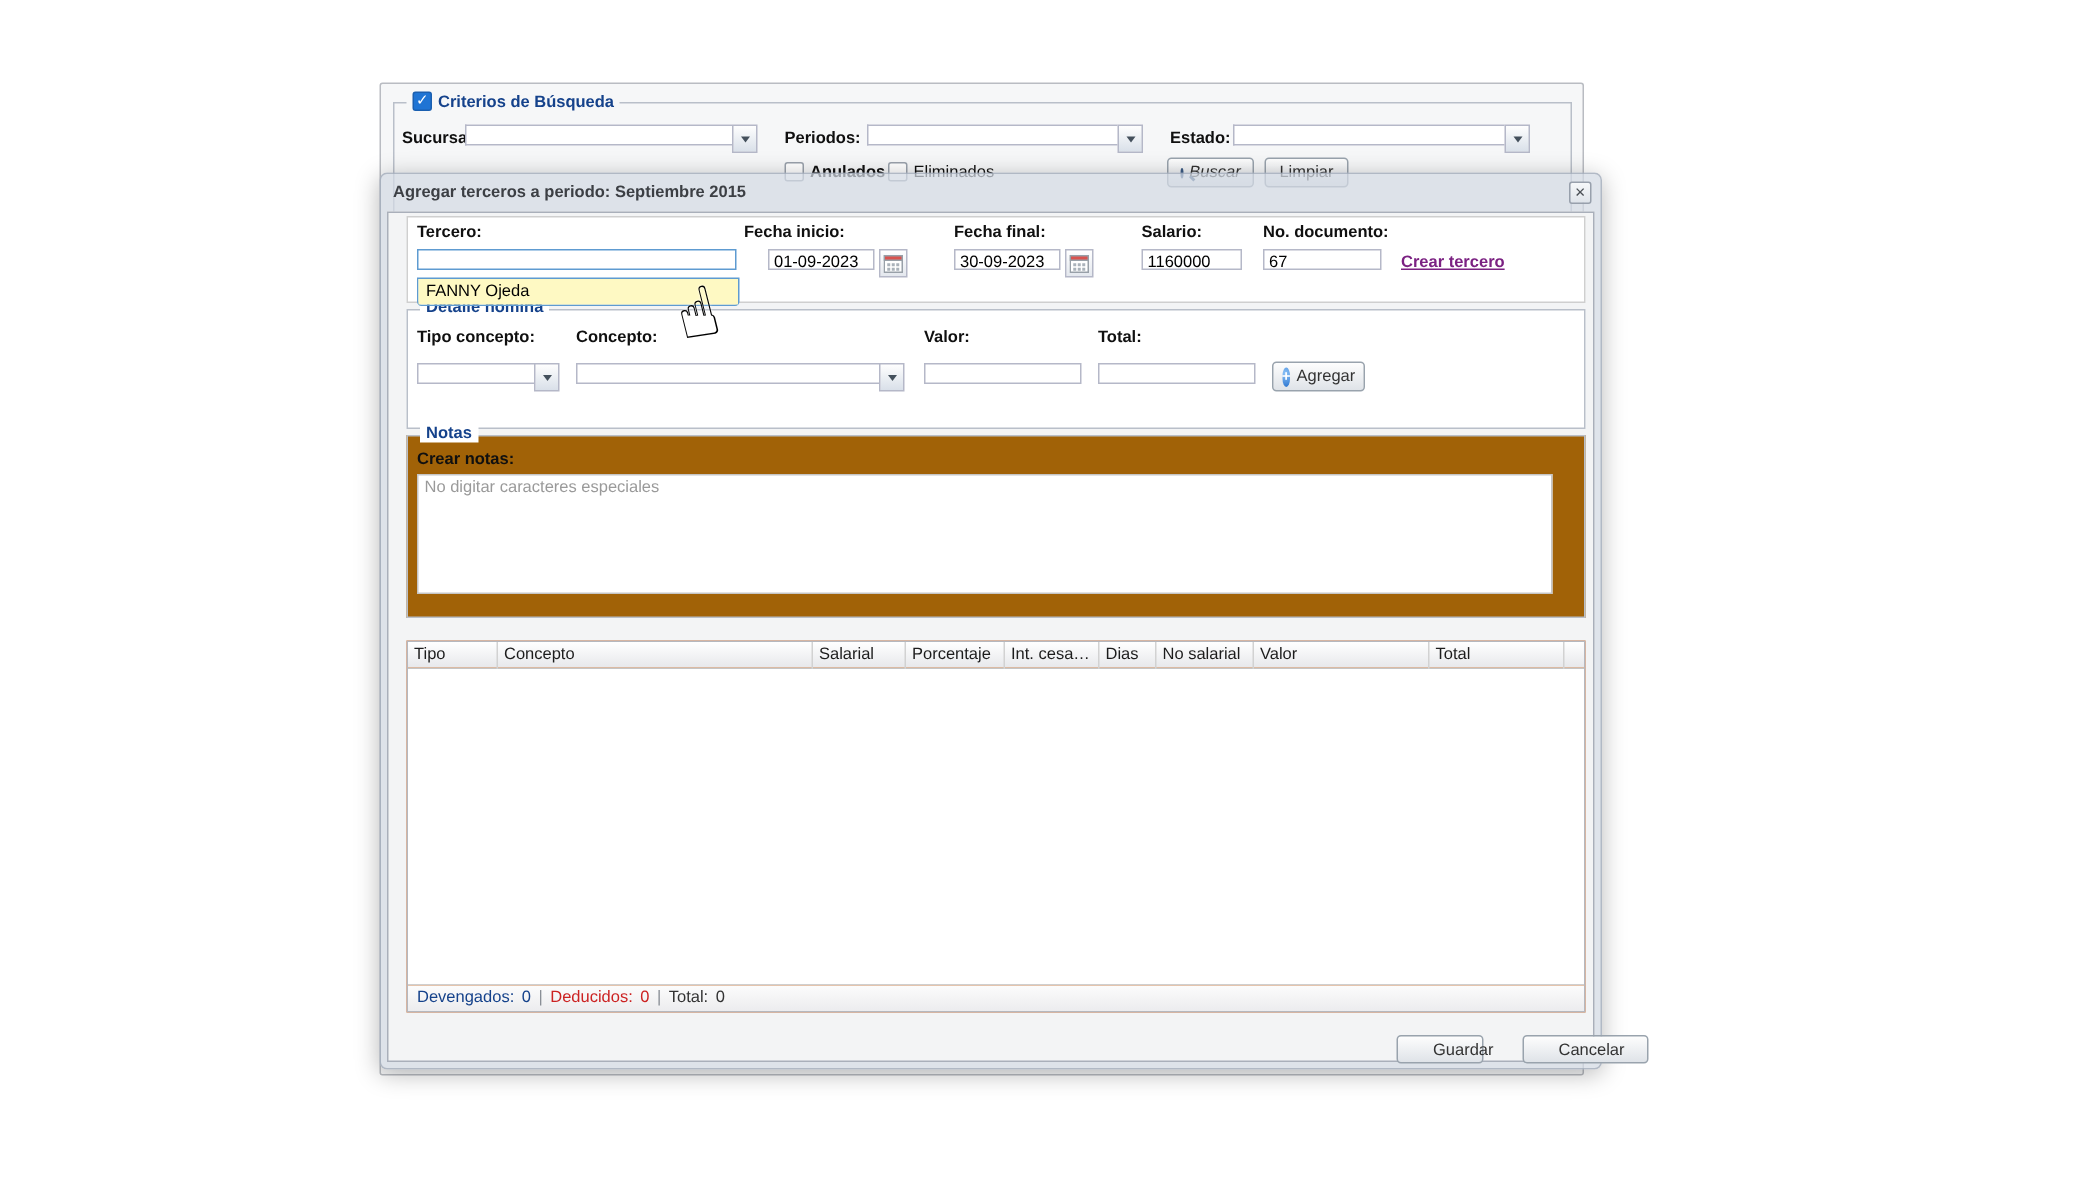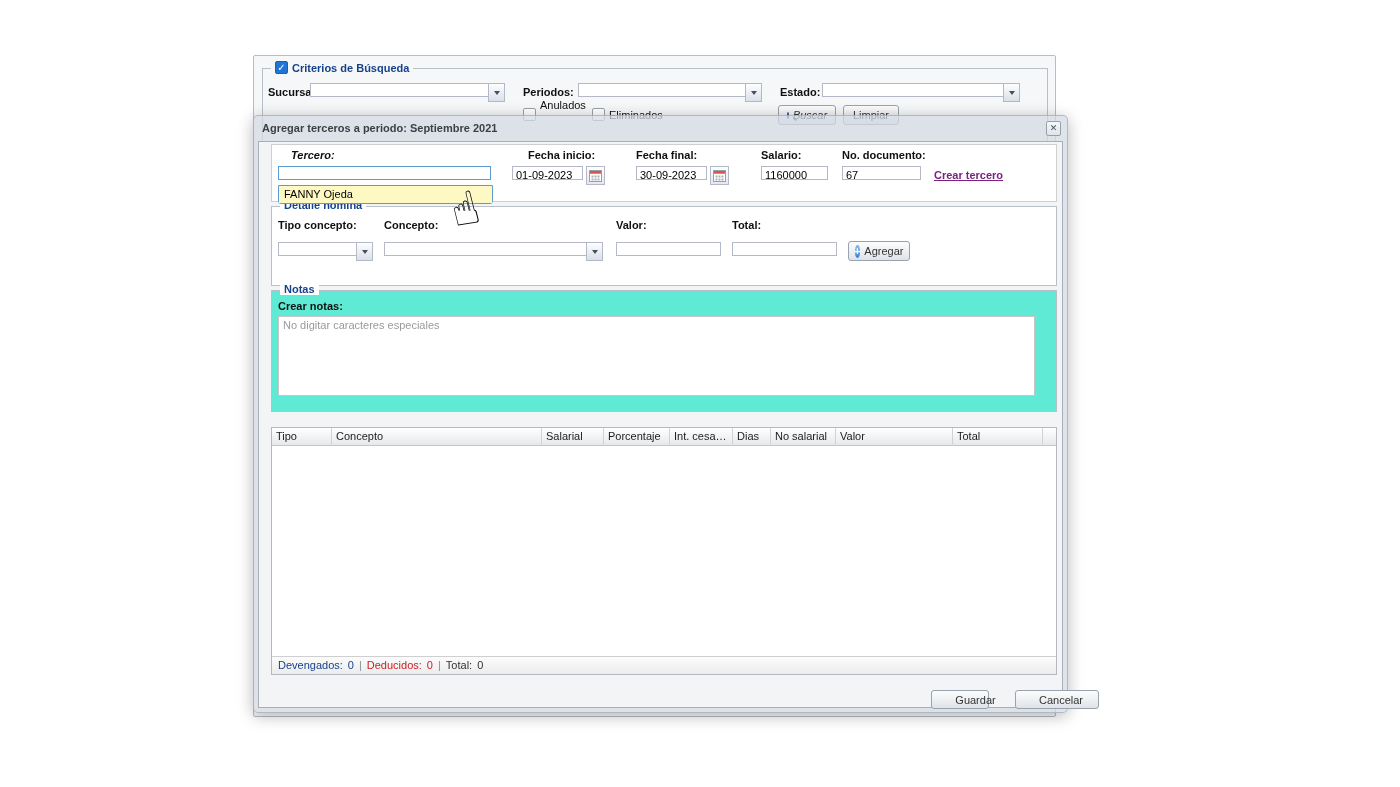--- a/index.html
+++ b/index.html
@@ -62,21 +62,21 @@
   .datebtn { position:absolute; width:19px; height:19px; border:1px solid #b5b8c8; background:linear-gradient(#fff,#e4e8ee);
              display:flex; align-items:center; justify-content:center; }
 
   .link { position:absolute; font-weight:bold; color:#7b2182; text-decoration:underline; white-space:nowrap; }
 
   .hand { position:absolute; left:192px; top:44px; z-index:50; font-size:46px; line-height:1; color:#000;
           transform:rotate(-14deg); text-shadow:0 0 2px #fff; font-family:"DejaVu Sans",sans-serif; }
 
   .detalle-fs { left:12px; top:64px; width:786px; height:80px; background:#fff; }
   .detalle-fs .fs-legend, .notas-fs .fs-legend { background:#fff; }
-  .notas-fs { left:12px; top:148px; width:786px; height:122px; background:#5eead4; }
+  .notas-fs { left:12px; top:148px; width:786px; height:122px; background:#a16207; }
 
   .notas-ta { position:absolute; left:6px; top:25px; width:757px; height:80px; resize:none; border:1px solid #c5c5c5;
               font-family:inherit; font-size:11px; padding:2px 4px; color:#000; outline:none; }
   .notas-ta::placeholder { color:#9a9a9a; opacity:1; }
 
   .grid { position:absolute; left:12px; top:285px; width:786px; height:248px; border:1px solid #b5b8bf;
           background:#f97316; display:flex; flex-direction:column; }
   .grid-header { height:18px; display:flex; background:linear-gradient(#ffffff,#e7e8eb); border-bottom:1px solid #c5c5c5; }
   .gh-col { height:18px; line-height:17px; padding:0 4px; border-right:1px solid #d2d2d2; color:#1c1c1c;
             white-space:nowrap; overflow:hidden; text-overflow:ellipsis; }
@@ -124,53 +124,53 @@
 
       <span class="lbl" style="left:526px; top:30px;">Estado:</span>
       <div class="combo" style="left:568px; top:27px; width:198px;">
         <div class="tf"></div>
         <div class="trigger">
             <span class="tri"></span>
           </div>
       </div>
 
       <span class="cb" style="left:269px; top:52px;"></span>
-      <span class="lbl" style="left:286px; top:43px; font-weight:normal;">Anulados</span>
+      <span class="lbl" style="left:286px; top:53px; font-weight:bold;">Anulados</span>
       <span class="cb" style="left:338px; top:52px;"></span>
       <span class="lbl" style="left:355px; top:53px; font-weight:normal;">Eliminados</span>
 
       <button class="btn" style="left:524px; top:49px; width:58px;font-style:italic;">
         <span class="mag"></span>
         <span>Buscar</span>
       </button>
       <button class="btn" style="left:589px; top:49px; width:56px;">
         <span>Limpiar</span>
       </button>
 
     </div>
   </div>
 
   <div class="modal">
     <div class="modal-header">
-      <span class="modal-title">Agregar terceros a periodo: Septiembre 2021</span>
+      <span class="modal-title">Agregar terceros a periodo: Septiembre 2015</span>
       <span class="close-btn">✕</span>
     </div>
 
     <div class="modal-body">
 
       <div class="box-top">
-        <span class="lbl" style="left:19px; top:4px;font-style:italic;">Tercero:</span>
+        <span class="lbl" style="left:6px; top:4px;">Tercero:</span>
         <div class="tf static focus" style="left:6px; top:21px; width:213px;">
           
         </div>
         <div class="dd">
           <div class="dd-item">FANNY Ojeda</div>
         </div>
 
-        <span class="lbl" style="left:256px; top:4px;">Fecha inicio:</span>
+        <span class="lbl" style="left:224px; top:4px;">Fecha inicio:</span>
         <div class="tf static" style="left:240px; top:21px; width:71px;">01-09-2023</div>
         <div class="datebtn" style="left:314px; top:21px;">
           <svg width="13" height="13" viewBox="0 0 13 13">
               <rect x="0.5" y="1.5" width="12" height="11" fill="#fff" stroke="#98a0a8"></rect>
               <rect x="0.5" y="1.5" width="12" height="3" fill="#d9534f" stroke="#98a0a8"></rect>
               <g fill="#aab2ba">
                 <rect x="2.5" y="6.5" width="2" height="2"></rect>
                 <rect x="5.5" y="6.5" width="2" height="2"></rect>
                 <rect x="8.5" y="6.5" width="2" height="2"></rect>
                 <rect x="2.5" y="9.5" width="2" height="2"></rect>

